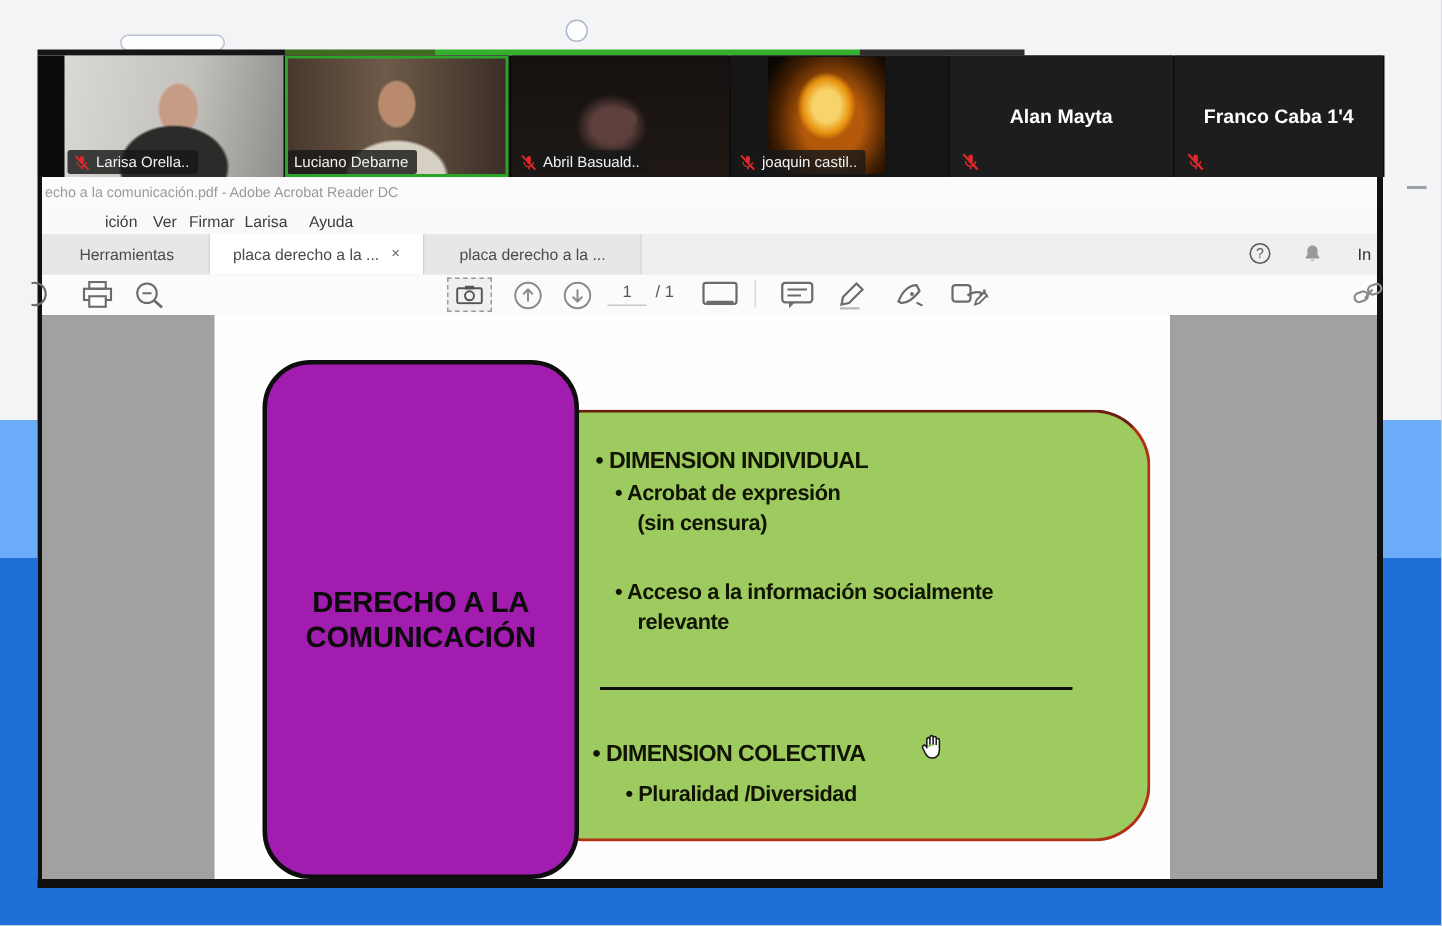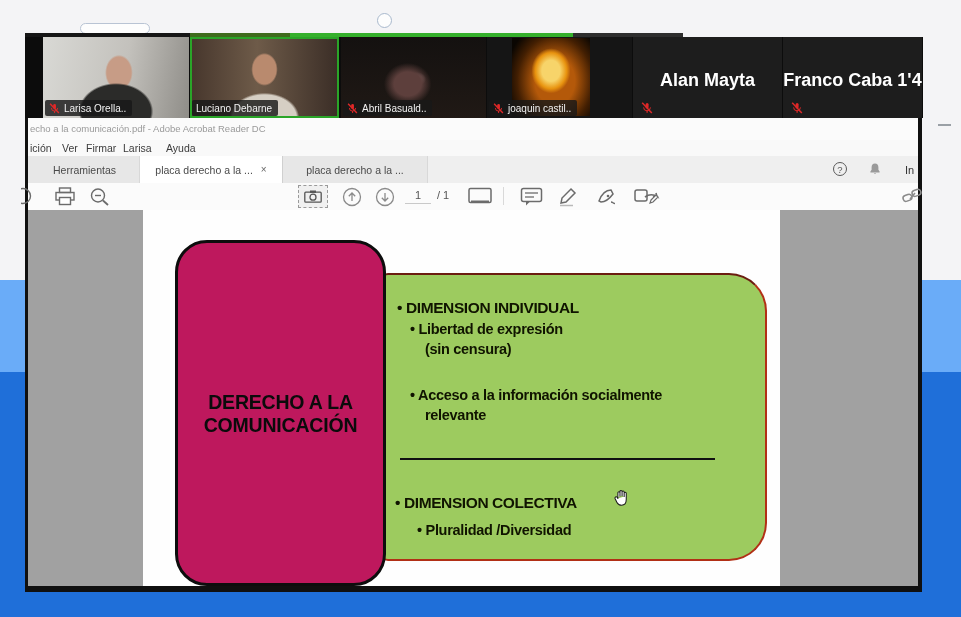--- a/index.html
+++ b/index.html
@@ -15,21 +15,21 @@
   .pill{left:80px;top:23px;width:68px;height:9px;background:#fdfdfd;border:1px solid #b9c4d4;border-radius:6px;}
   .topcircle{left:377px;top:13px;width:13px;height:13px;background:#fdfdfd;border:1.5px solid #a9b9cd;border-radius:50%;}
   .dash-deco{left:938px;top:124px;width:13px;height:2px;background:#9aa0a6;}
   .share-seg{top:33px;height:4px;}
 
   
   .strip{left:25px;top:37px;width:898px;height:81px;background:#0c0c0c;}
   .tile{position:absolute;top:0;height:81px;background:#1d1d1d;overflow:hidden;}
   .tile-label{position:absolute;left:2px;bottom:2px;height:16px;display:flex;align-items:center;gap:4px;
     background:rgba(25,25,25,.82);color:#f2f2f2;font-size:10px;padding:0 6px 0 4px;border-radius:2px;white-space:nowrap;}
-  .center-name{position:absolute;left:0;right:0;top:33px;text-align:center;color:#fff;font-size:18px;font-weight:bold;}
+  .center-name{position:absolute;left:0;right:0;top:33px;text-align:center;color:#fff;font-size:13px;font-weight:bold;}
   .mic-solo{position:absolute;left:8px;bottom:4px;}
   .t-larisa{background:
     radial-gradient(60px 46px at 50% 92%, #2b2b29 0 58%, rgba(0,0,0,0) 62%),
     radial-gradient(21px 27px at 52% 44%, #c79c86 0 58%, rgba(0,0,0,0) 66%),
     linear-gradient(100deg,#d9d9d5 0%,#c3c1bc 55%,#8f8d88 100%);}
   .t-luciano{background:
     radial-gradient(58px 42px at 50% 100%, #d6cfc4 0 55%, rgba(0,0,0,0) 60%),
     radial-gradient(20px 25px at 50% 40%, #b98a6e 0 58%, rgba(0,0,0,0) 66%),
     linear-gradient(90deg,#46362c 0%,#6e5b49 45%,#3a2d26 100%);}
   .t-abril{background:
@@ -40,21 +40,21 @@
     radial-gradient(26px 30px at 50% 42%, #f7d46a 0 35%, #e8930f 60%, rgba(0,0,0,0) 75%),
     radial-gradient(50px 60px at 55% 55%, #b4590a 0 40%, #431f02 75%, #0a0602 100%);}
   .active-tile{box-shadow:inset 0 0 0 2px #2aa528;}
 
   
   .win{left:25px;top:118px;width:897px;height:474px;box-sizing:border-box;
     border-left:3px solid #101010;border-right:4px solid #101010;border-bottom:6px solid #101010;background:#fbfbfb;}
   .titlebar{left:0;top:0;width:100%;height:22px;background:#fbfbfb;}
   .titletext{left:2px;top:5px;font-size:9.5px;color:#9a9a9a;white-space:nowrap;}
   .menubar{left:0;top:22px;width:100%;height:16px;background:#f9f9f9;}
-  .menu-item{top:2px;font-size:10.5px;color:#3c3c3c;}
+  .menu-item{top:2px;font-size:10.5px;color:#3c3c3c;margin-left:40px;}
   .tabbar{left:0;top:38px;width:100%;height:27px;background:#e7e7e7;border-bottom:1px solid #dcdcdc;}
   .tab{position:absolute;top:0;height:27px;box-sizing:border-box;font-size:10.5px;color:#4a4a4a;
     display:flex;align-items:center;justify-content:center;border-right:1px solid #d8d8d8;}
   .tab-active{background:#fff;border-right:1px solid #d0d0d0;}
   .tab-close{margin-left:8px;color:#666;font-size:10px;}
   .tabbar-right{position:absolute;top:0;left:400px;right:0;height:27px;background:#efefef;}
   .help-circle{position:absolute;top:6px;width:14px;height:14px;border:1.3px solid #5a5a5a;border-radius:50%;
     font-size:9.5px;color:#5a5a5a;display:flex;align-items:center;justify-content:center;box-sizing:border-box;}
   .signin{position:absolute;top:8px;font-size:11px;color:#333;white-space:nowrap;}
   .toolbar{left:0;top:65px;width:100%;height:27px;background:#fbfbfb;border-bottom:1px solid #d6d6d6;}
@@ -64,21 +64,21 @@
     font-size:11px;color:#555;text-align:center;line-height:16px;}
   .pagetotal{position:absolute;left:409px;top:4px;font-size:11px;color:#555;line-height:16px;white-space:nowrap;}
   .camerabox{position:absolute;left:270px;top:2px;width:28px;height:21px;border:1px dashed #9a9a9a;background:#f0f0f0;
     display:flex;align-items:center;justify-content:center;}
 
   
   .docarea{left:0;top:92px;width:890px;height:376px;background:#a1a1a1;overflow:hidden;}
   .page{position:absolute;left:115px;top:0;width:637px;height:376px;background:#fefefe;}
   .greenbox{position:absolute;left:350px;top:63px;width:389px;height:288px;background:#9dcb5f;
     border:2px solid #b23016;border-top-color:#6b1d10;border-radius:10px 38px 38px 10px;box-sizing:border-box;}
-  .redbox{position:absolute;left:147px;top:30px;width:211px;height:346px;background:#be185d;
+  .redbox{position:absolute;left:147px;top:30px;width:211px;height:346px;background:#a21caf;
     border:3px solid #0d0d0d;border-radius:32px;box-sizing:border-box;color:#0b0b0b;
     font-weight:bold;font-size:19.5px;text-align:center;padding-top:148px;letter-spacing:-0.2px;}
   .gtxt{position:absolute;color:#101400;font-weight:bold;white-space:nowrap;}
   .g-h{font-size:15.5px;letter-spacing:-0.4px;}
   .g-i{font-size:14.5px;letter-spacing:-0.3px;}
   .g-divider{position:absolute;left:20px;top:183px;width:315px;height:2px;background:#111;}
   .handcur{position:absolute;left:584px;top:278px;}
 
   svg{display:block;}
 </style>
@@ -296,21 +296,21 @@
             </g>
           </svg>
       </div>
     </div>
 
     <div class="abs docarea">
       <div class="page"></div>
 
       <div class="greenbox">
         <div class="gtxt g-h" style="left:17px;top:24px;">• DIMENSION INDIVIDUAL</div>
-        <div class="gtxt g-i" style="left:30px;top:46px;">• Libertad de expresión</div>
+        <div class="gtxt g-i" style="left:30px;top:46px;">• Acrobat de expresión</div>
         <div class="gtxt g-i" style="left:45px;top:66px;">(sin censura)</div>
         <div class="gtxt g-i" style="left:30px;top:112px;">• Acceso a la información socialmente</div>
         <div class="gtxt g-i" style="left:45px;top:132px;">relevante</div>
         <div class="g-divider"></div>
         <div class="gtxt g-h" style="left:15px;top:219px;">• DIMENSION COLECTIVA</div>
         <div class="gtxt g-i" style="left:37px;top:247px;text-align:right;">• Pluralidad /Diversidad</div>
       </div>
 
       <div class="redbox">
         <div>DERECHO A LA</div>

